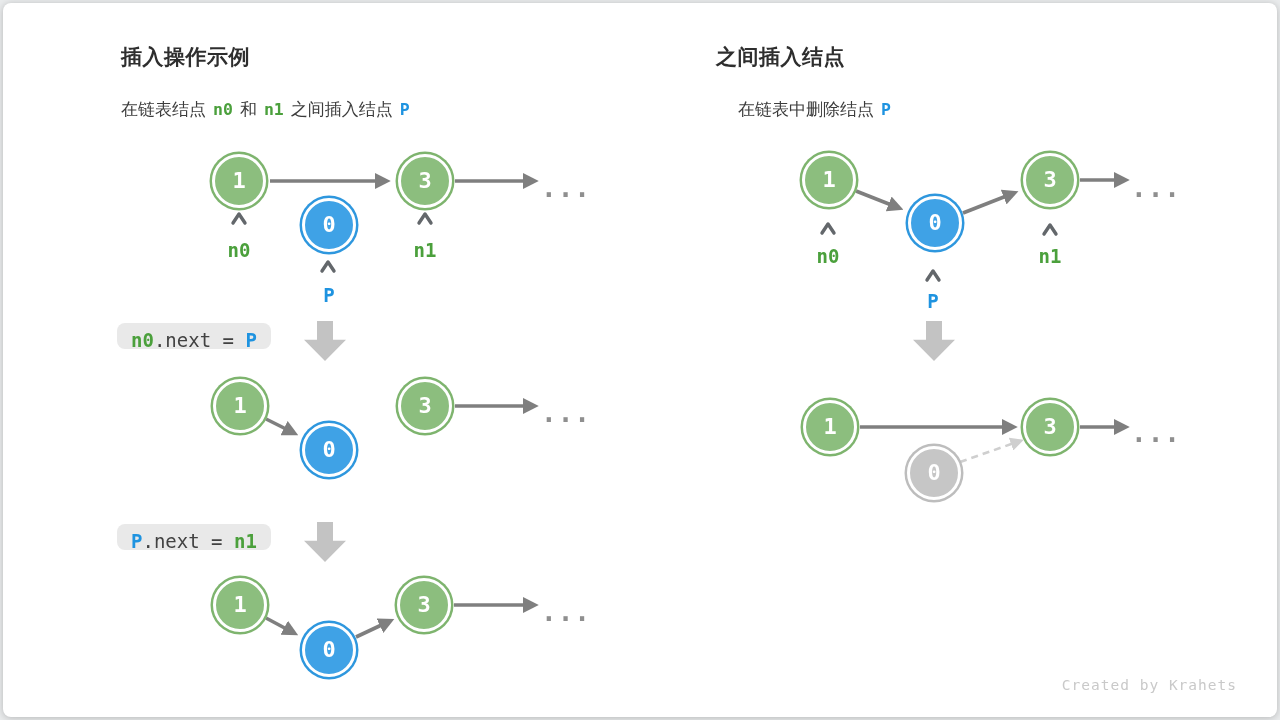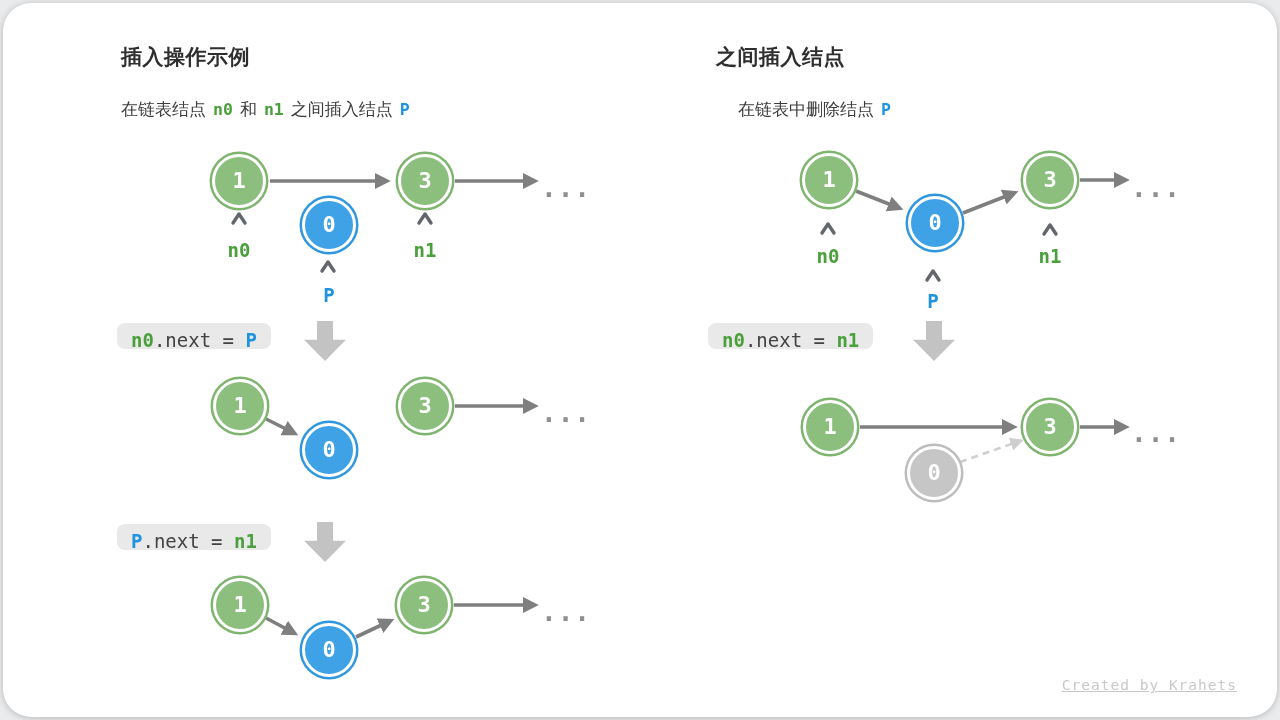--- a/index.html
+++ b/index.html
@@ -1,18 +1,18 @@
 <!DOCTYPE html>
 <html><head>
 <meta charset="utf-8">
 <style>
   html,body{margin:0;padding:0;width:1280px;height:720px;background:#e9ebec;overflow:hidden;
     font-family:"Liberation Sans","DejaVu Sans",sans-serif;}
   .card{position:absolute;left:3px;top:3px;right:3px;bottom:3px;background:#ffffff;
-    border-radius:28px;box-shadow:0 1px 7px rgba(0,0,0,.22);}
+    border-radius:8px;box-shadow:0 1px 7px rgba(0,0,0,.22);}
   .panel-title{position:absolute;font-size:21px;font-weight:700;color:#2e2e2e;letter-spacing:.5px;}
   .subtitle{position:absolute;font-size:17px;color:#3c3c3c;white-space:nowrap;margin-top:17px;}
   .subtitle .tok{font-family:"DejaVu Sans Mono","Liberation Mono",monospace;font-weight:700;
     font-size:16.5px;margin:0 7px;}
   .green-t{color:#4ba03c;}
   .blue-t{color:#1e93e0;}
   .dark-t{color:#424242;}
   
   .node{position:absolute;width:48px;height:48px;border-radius:50%;border:3px solid #ffffff;
     display:flex;align-items:center;justify-content:center;}
@@ -31,21 +31,21 @@
   
   .code{position:absolute;height:26px;line-height:34px;background:#e9e9e9;border-radius:8px;
     padding:0 14px;font-family:"DejaVu Sans Mono","Liberation Mono",monospace;font-size:19px;
     white-space:pre;}
   .code .bold{font-weight:700;}
   
   .barrow{position:absolute;width:42px;height:40px;background:#c3c3c3;
     clip-path:polygon(31% 0,69% 0,69% 47%,100% 47%,50% 100%,0 47%,31% 47%);}
   .arrows{position:absolute;left:0;top:0;width:1280px;height:720px;pointer-events:none;}
   .footer{position:absolute;right:40px;bottom:24px;font-family:"DejaVu Sans Mono","Liberation Mono",monospace;
-    font-size:14.5px;color:#c9c9c9;letter-spacing:1px;text-decoration:underline;}
+    font-size:14.5px;color:#c9c9c9;letter-spacing:1px;}
 </style>
 </head>
 <body>
 
 <div class="card">
 
   <svg class="arrows" viewBox="0 0 1280 720">
     <defs>
       <marker id="m" viewBox="0 0 10 10" refX="7" refY="5" markerWidth="4.4" markerHeight="4.4" orient="auto">
         <path d="M0,0 L10,5 L0,10 Z" fill="#7f7f7f"></path>
@@ -140,21 +140,20 @@
       <span class="nv">0</span>
     </div>
   <div class="node g" style="left:1020px;top:150px">
       <span class="nv">3</span>
     </div>
   <div class="dots" style="left:1153px;top:185px">...</div>
   <div class="ptr green-t" style="left:825px;top:244px">n0</div>
   <div class="ptr green-t" style="left:1047px;top:244px">n1</div>
   <div class="ptr blue-t" style="left:930px;top:289px">P</div>
 
-  <div class="code" style="left:705px;top:320px"><span class="bold green-t">n0</span><span class="dark-t">.next = </span><span class="bold green-t">n1</span></div>
   <div class="barrow" style="left:910px;top:318px"></div>
 
   <div class="node g" style="left:800px;top:397px">
       <span class="nv">1</span>
     </div>
   <div class="node x" style="left:904px;top:443px">
       <span class="nv">0</span>
     </div>
   <div class="node g" style="left:1020px;top:397px">
       <span class="nv">3</span>

